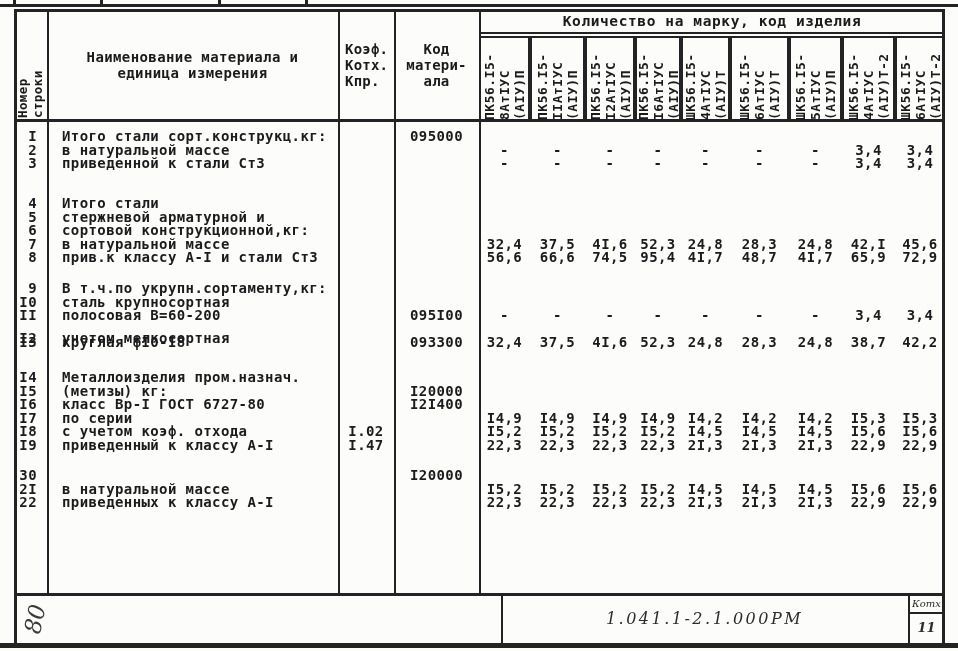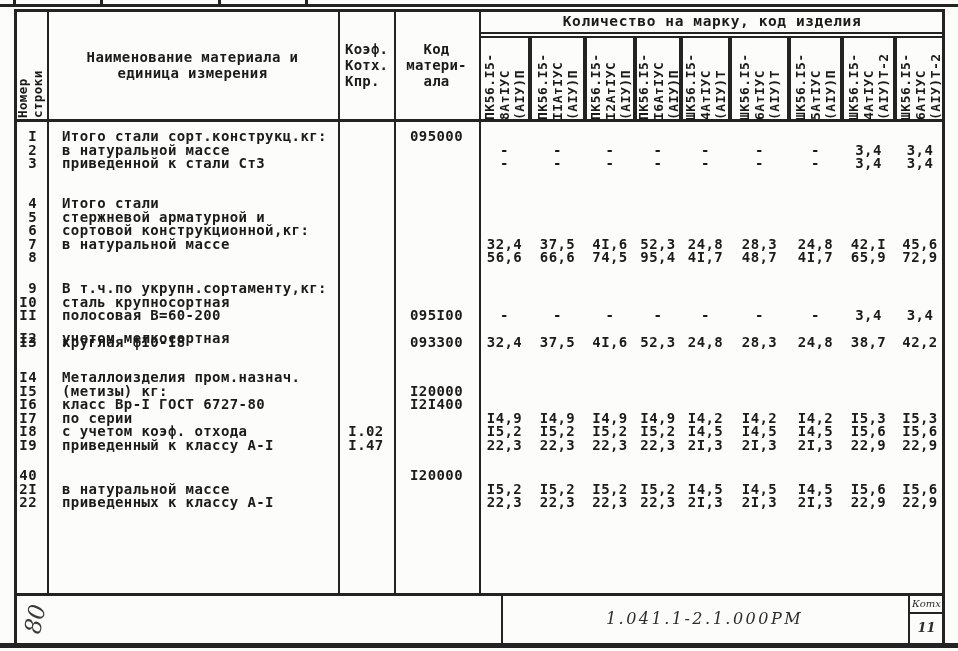--- a/index.html
+++ b/index.html
@@ -173,20 +173,21 @@
         <span class="c-num ink">6</span>
         <span class="c-name ink">сортовой конструкционной,кг:</span>
       </div>
       <div class="brow" style="top: 117.5px;">
         <span class="c-num ink">7</span>
         <span class="c-name ink">в натуральной массе</span>
         <div class="c-data"><span class="dval ink" style="width: 51px;">32,4</span><span class="dval ink" style="width: 55px;">37,5</span><span class="dval ink" style="width: 50px;">4I,6</span><span class="dval ink" style="width: 46px;">52,3</span><span class="dval ink" style="width: 49px;">24,8</span><span class="dval ink" style="width: 59px;">28,3</span><span class="dval ink" style="width: 53px;">24,8</span><span class="dval ink" style="width: 53px;">42,I</span><span class="dval ink" style="width: 50px;">45,6</span></div>
       </div>
       <div class="brow" style="top: 131px;">
         <span class="c-num ink">8</span>
+        <span class="c-name ink">прив.к классу А-I и стали Ст3</span>
         <div class="c-data"><span class="dval ink" style="width: 51px;">56,6</span><span class="dval ink" style="width: 55px;">66,6</span><span class="dval ink" style="width: 50px;">74,5</span><span class="dval ink" style="width: 46px;">95,4</span><span class="dval ink" style="width: 49px;">4I,7</span><span class="dval ink" style="width: 59px;">48,7</span><span class="dval ink" style="width: 53px;">4I,7</span><span class="dval ink" style="width: 53px;">65,9</span><span class="dval ink" style="width: 50px;">72,9</span></div>
       </div>
       <div class="brow" style="top: 162px;">
         <span class="c-num ink">9</span>
         <span class="c-name ink">В т.ч.по укрупн.сортаменту,кг:</span>
       </div>
       <div class="brow" style="top: 175.5px;">
         <span class="c-num ink">I0</span>
         <span class="c-name ink">сталь крупносортная</span>
       </div>
@@ -231,21 +232,21 @@
         <span class="c-coef ink">I.02</span>
         <div class="c-data"><span class="dval ink" style="width: 51px;">I5,2</span><span class="dval ink" style="width: 55px;">I5,2</span><span class="dval ink" style="width: 50px;">I5,2</span><span class="dval ink" style="width: 46px;">I5,2</span><span class="dval ink" style="width: 49px;">I4,5</span><span class="dval ink" style="width: 59px;">I4,5</span><span class="dval ink" style="width: 53px;">I4,5</span><span class="dval ink" style="width: 53px;">I5,6</span><span class="dval ink" style="width: 50px;">I5,6</span></div>
       </div>
       <div class="brow" style="top: 318.5px;">
         <span class="c-num ink">I9</span>
         <span class="c-name ink">приведенный к классу А-I</span>
         <span class="c-coef ink">I.47</span>
         <div class="c-data"><span class="dval ink" style="width: 51px;">22,3</span><span class="dval ink" style="width: 55px;">22,3</span><span class="dval ink" style="width: 50px;">22,3</span><span class="dval ink" style="width: 46px;">22,3</span><span class="dval ink" style="width: 49px;">2I,3</span><span class="dval ink" style="width: 59px;">2I,3</span><span class="dval ink" style="width: 53px;">2I,3</span><span class="dval ink" style="width: 53px;">22,9</span><span class="dval ink" style="width: 50px;">22,9</span></div>
       </div>
       <div class="brow" style="top: 349px;">
-        <span class="c-num ink">40</span>
+        <span class="c-num ink">30</span>
         <span class="c-code ink">I20000</span>
       </div>
       <div class="brow" style="top: 362.5px;">
         <span class="c-num ink">2I</span>
         <span class="c-name ink">в натуральной массе</span>
         <div class="c-data"><span class="dval ink" style="width: 51px;">I5,2</span><span class="dval ink" style="width: 55px;">I5,2</span><span class="dval ink" style="width: 50px;">I5,2</span><span class="dval ink" style="width: 46px;">I5,2</span><span class="dval ink" style="width: 49px;">I4,5</span><span class="dval ink" style="width: 59px;">I4,5</span><span class="dval ink" style="width: 53px;">I4,5</span><span class="dval ink" style="width: 53px;">I5,6</span><span class="dval ink" style="width: 50px;">I5,6</span></div>
       </div>
       <div class="brow" style="top: 376px;">
         <span class="c-num ink">22</span>
         <span class="c-name ink">приведенных к классу А-I</span>

